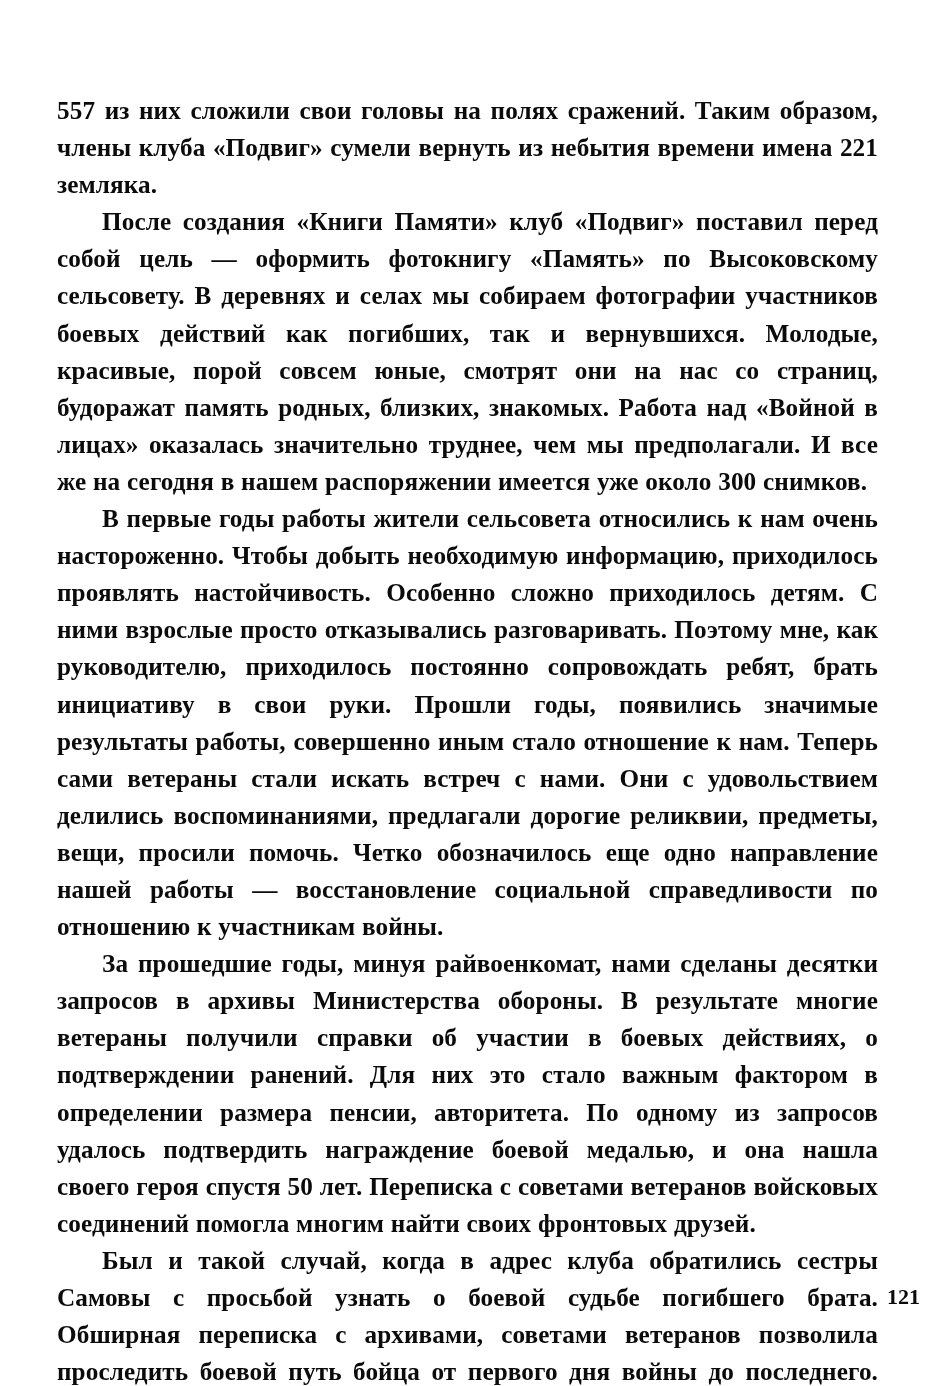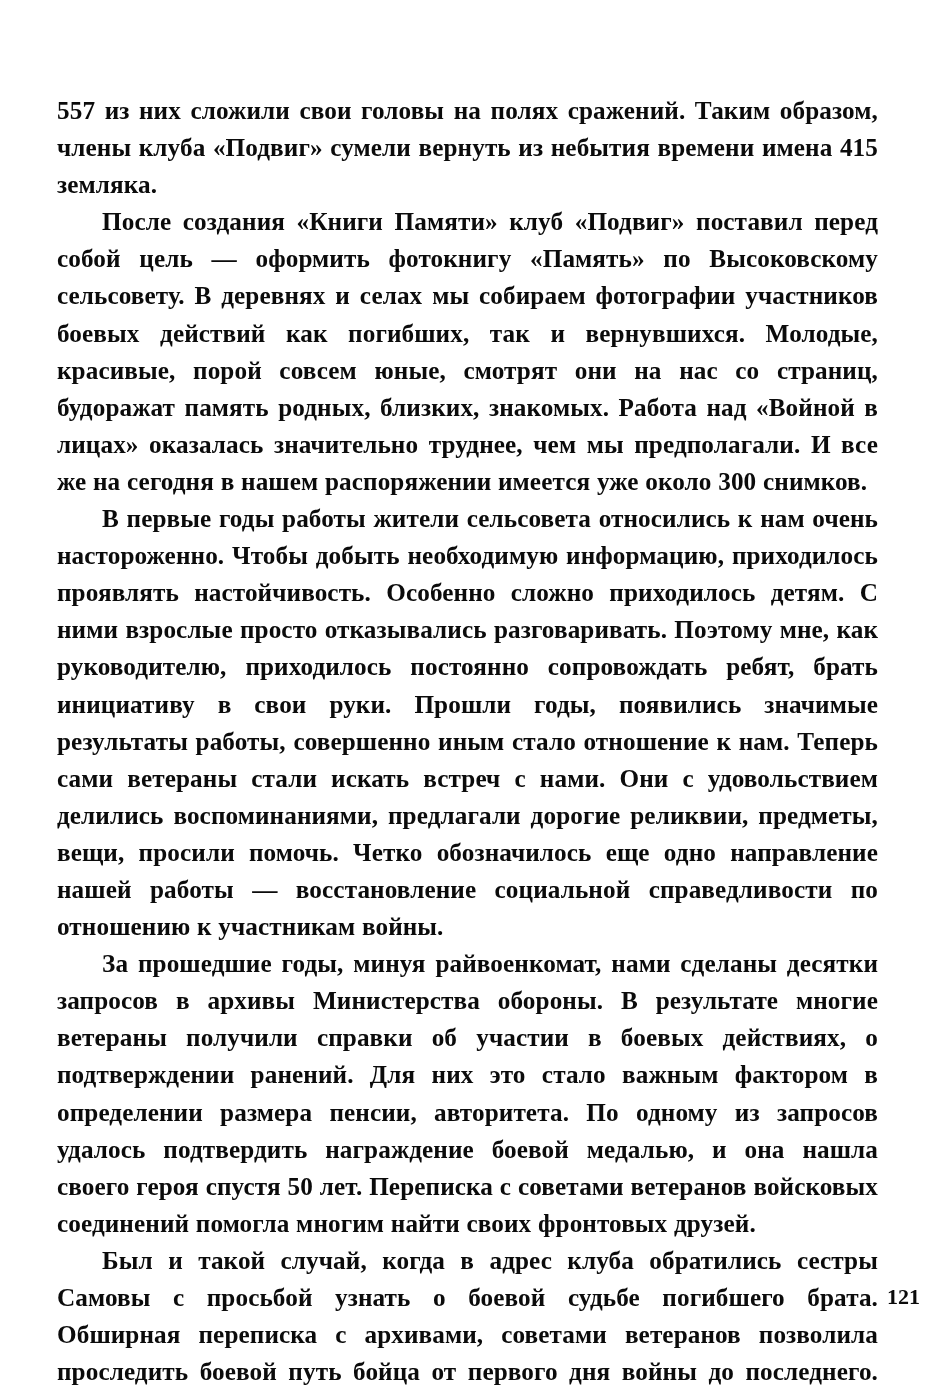--- a/index.html
+++ b/index.html
@@ -52,21 +52,21 @@
     color: #0b0b0b;
     padding-left: 42px;
   }
 </style>
 </head>
 <body>
 
 <div class="page">
 
   <div class="text-column">
-    <p class="para no-indent">557 из них сложили свои головы на полях сражений. Таким образом, члены клуба «Подвиг» сумели вернуть из небытия времени имена 415 земляка.</p>
+    <p class="para no-indent">557 из них сложили свои головы на полях сражений. Таким образом, члены клуба «Подвиг» сумели вернуть из небытия времени имена 221 земляка.</p>
     <p class="para">После создания «Книги Памяти» клуб «Подвиг» поставил перед собой цель — оформить фотокнигу «Память» по Высоковскому сельсовету. В деревнях и селах мы собираем фотографии участников боевых действий как погибших, так и вернувшихся. Молодые, красивые, порой совсем юные, смотрят они на нас со страниц, будоражат память родных, близких, знакомых. Работа над «Войной в лицах» оказалась значительно труднее, чем мы предполагали. И все же на сегодня в нашем распоряжении имеется уже около 300 снимков.</p>
     <p class="para">В первые годы работы жители сельсовета относились к нам очень настороженно. Чтобы добыть необходимую информацию, приходилось проявлять настойчивость. Особенно сложно приходилось детям. С ними взрослые просто отказывались разговаривать. Поэтому мне, как руководителю, приходилось постоянно сопровождать ребят, брать инициативу в свои руки. Прошли годы, появились значимые результаты работы, совершенно иным стало отношение к нам. Теперь сами ветераны стали искать встреч с нами. Они с удовольствием делились воспоминаниями, предлагали дорогие реликвии, предметы, вещи, просили помочь. Четко обозначилось еще одно направление нашей работы — восстановление социальной справедливости по отношению к участникам войны.</p>
     <p class="para">За прошедшие годы, минуя райвоенкомат, нами сделаны десятки запросов в архивы Министерства обороны. В результате многие ветераны получили справки об участии в боевых действиях, о подтверждении ранений. Для них это стало важным фактором в определении размера пенсии, авторитета. По одному из запросов удалось подтвердить награждение боевой медалью, и она нашла своего героя спустя 50 лет. Переписка с советами ветеранов войсковых соединений помогла многим найти своих фронтовых друзей.</p>
     <p class="para">Был и такой случай, когда в адрес клуба обратились сестры Самовы с просьбой узнать о боевой судьбе погибшего брата. Обширная переписка с архивами, советами ветеранов позволила проследить боевой путь бойца от первого дня войны до последнего. Более того, нам удалось разыскать человека, на глазах которого погиб старший политрук В. М. Самов.</p>
 
   </div>
 
   <div class="page-number">121</div>
 
 </div>

